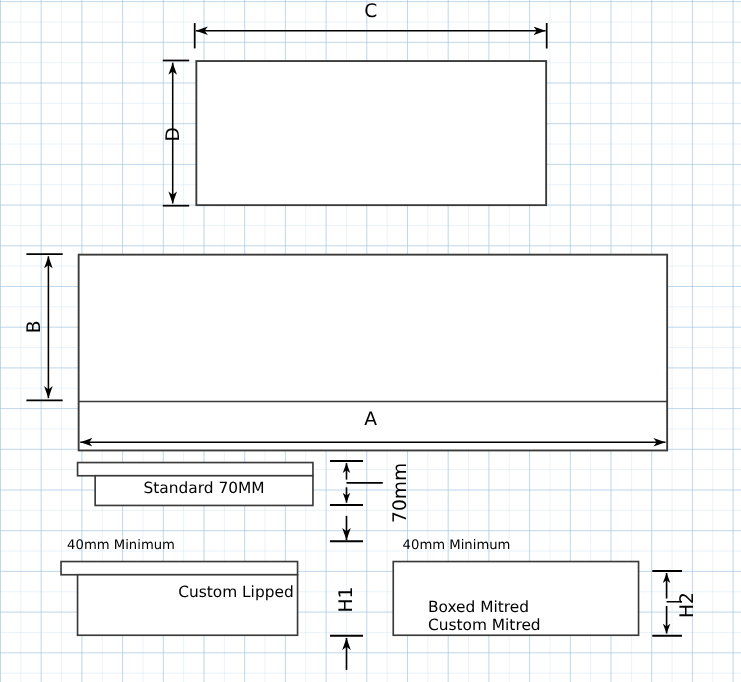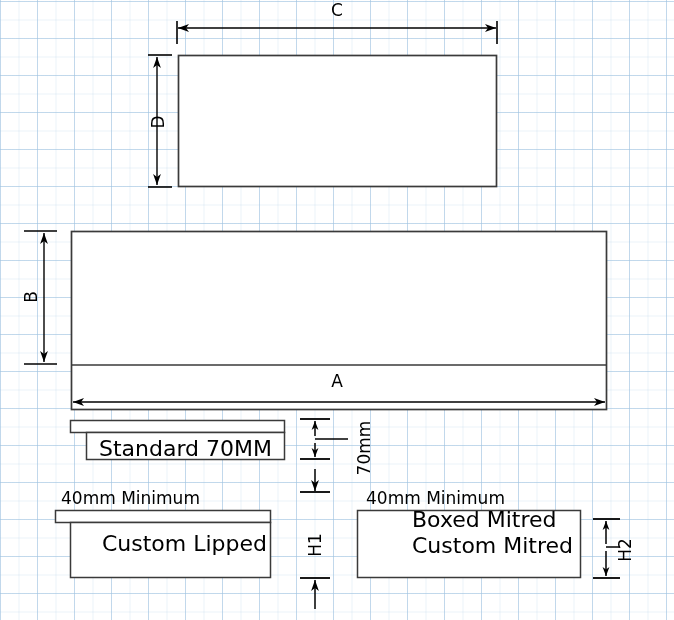--- a/index.html
+++ b/index.html
@@ -37,24 +37,24 @@
     position: absolute;
     color: #000000;
     font-family: "DejaVu Sans", "Liberation Sans", sans-serif;
     white-space: pre;
     line-height: 1.18;
   }
   .lbl-dim {
     font-size: 17px;
   }
   .lbl-box {
-    font-size: 22px;
+    font-size: 14px;
   }
   .lbl-note {
-    font-size: 17px;
+    font-size: 12px;
   }
   .rot90 {
     transform: rotate(-90deg);
     transform-origin: 50% 50%;
   }
 </style>
 </head>
 <body>
 
 <div id="canvas">
@@ -159,18 +159,18 @@
   <div class="lbl lbl-box" style="left:86px; top:436px; width:199px; text-align:center;">Standard 70MM</div>
 
   <div class="lbl lbl-note" style="left:61px; top:488px;">40mm Minimum</div>
 
   <div class="lbl lbl-note" style="left:366px; top:488px;">40mm Minimum</div>
 
   <div style="position:absolute; left:92px; top:531px; width:175px;text-align:right;">
     <div class="lbl lbl-box" style="position:static;">Custom Lipped</div>
   </div>
 
-  <div style="position:absolute; left:389px; top:507px; width:190px;margin-left:23px;">
+  <div style="position:absolute; left:389px; top:544px; width:190px;">
     <div class="lbl lbl-box" style="position:static;">Boxed Mitred</div>
     <div class="lbl lbl-box" style="position:static;">Custom Mitred</div>
   </div>
 
 </div>
 
 </body></html>

